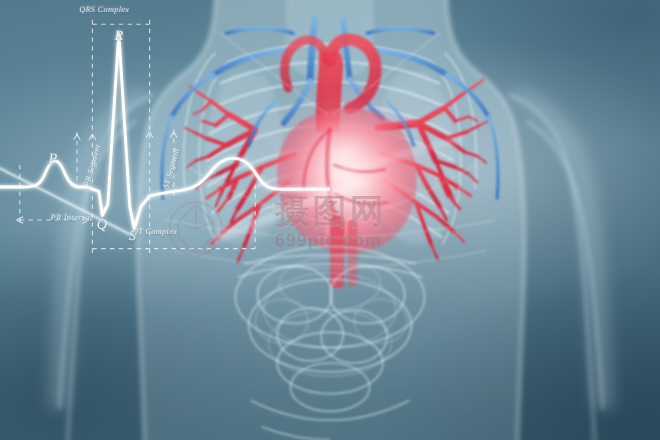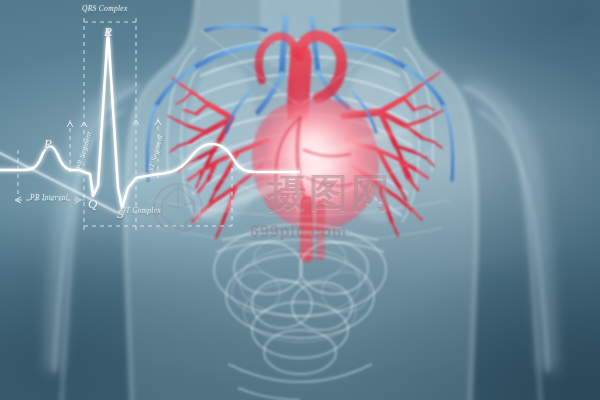--- a/index.html
+++ b/index.html
@@ -49,28 +49,27 @@
     white-space:nowrap;pointer-events:none;
   }
   .lbl-pt{font-size:13px;font-weight:400;}
   .lbl-sm{font-size:7.5px;letter-spacing:.3px;opacity:.92;}
   .rot{transform:rotate(-74deg);transform-origin:left top;}
 
   
   .wm{position:absolute;left:250px;top:176px;width:160px;height:60px;
       pointer-events:none;user-select:none;}
   .wm-cn{
-    font-family:"DejaVu Sans",sans-serif;font-size:39px;font-weight:700;
+    font-family:"DejaVu Sans",sans-serif;font-size:31px;font-weight:700;
     color:rgba(152,106,118,.42);letter-spacing:3px;line-height:34px;
     text-shadow:0 1px 0 rgba(255,255,255,.22);
-    text-align:center;
   }
   .wm-en{
     font-family:"Liberation Sans",sans-serif;font-size:16px;font-weight:700;
-    color:rgba(150,110,122,.38);letter-spacing:1px;margin-top:13px;
+    color:rgba(150,110,122,.38);letter-spacing:1px;margin-top:1px;
   }
   .wm-mark{position:absolute;left:-98px;top:6px;width:52px;height:52px;opacity:.3;}
 </style>
 </head>
 <body>
 
 <div id="stage">
 
   <div class="bg bg-base"></div>
   <div class="bg bg-1"></div>
@@ -357,24 +356,24 @@
                L310 172"></path>
 
       <path d="M-6 170 L22 170" stroke="rgba(255,255,255,.8)" stroke-width="2.4" fill="none"></path>
     </svg>
 
     <div class="lbl lbl-pt" style="left:44px;top:136px;">P</div>
     <div class="lbl lbl-pt" style="left:88px;top:196px;">Q</div>
     <div class="lbl lbl-pt" style="left:104px;top:24px;">R</div>
     <div class="lbl lbl-pt" style="left:117px;top:206px;">S</div>
 
-    <div class="lbl lbl-sm" style="left:82px;top:4px;">QRS Complex</div>
+    <div class="lbl lbl-sm" style="left:72px;top:4px;">QRS Complex</div>
     <div class="lbl lbl-sm rot" style="left:74px;top:168px;">PR Segment</div>
     <div class="lbl lbl-sm rot" style="left:146px;top:170px;">ST Segment</div>
-    <div class="lbl lbl-sm" style="left:30px;top:193px;">PR Interval</div>
+    <div class="lbl lbl-sm" style="left:46px;top:193px;">PR Interval</div>
     <div class="lbl lbl-sm" style="left:120px;top:206px;">QT Complex</div>
   </div>
 
   <div class="wm">
     <svg class="wm-mark" viewBox="0 0 52 52" xmlns="http://www.w3.org/2000/svg">
       <circle cx="26" cy="26" r="24" fill="none" stroke="rgba(150,110,122,.55)" stroke-width="2.4"></circle>
       <path d="M26 4 L42 20 L42 34 M26 4 L10 20 L10 34 M10 34 L26 48 L42 34
                M26 4 L26 26 M10 20 L26 26 M42 20 L26 26" fill="none" stroke="rgba(150,110,122,.5)" stroke-width="2.2"></path>
     </svg>
     <div class="wm-cn">摄图网</div>

